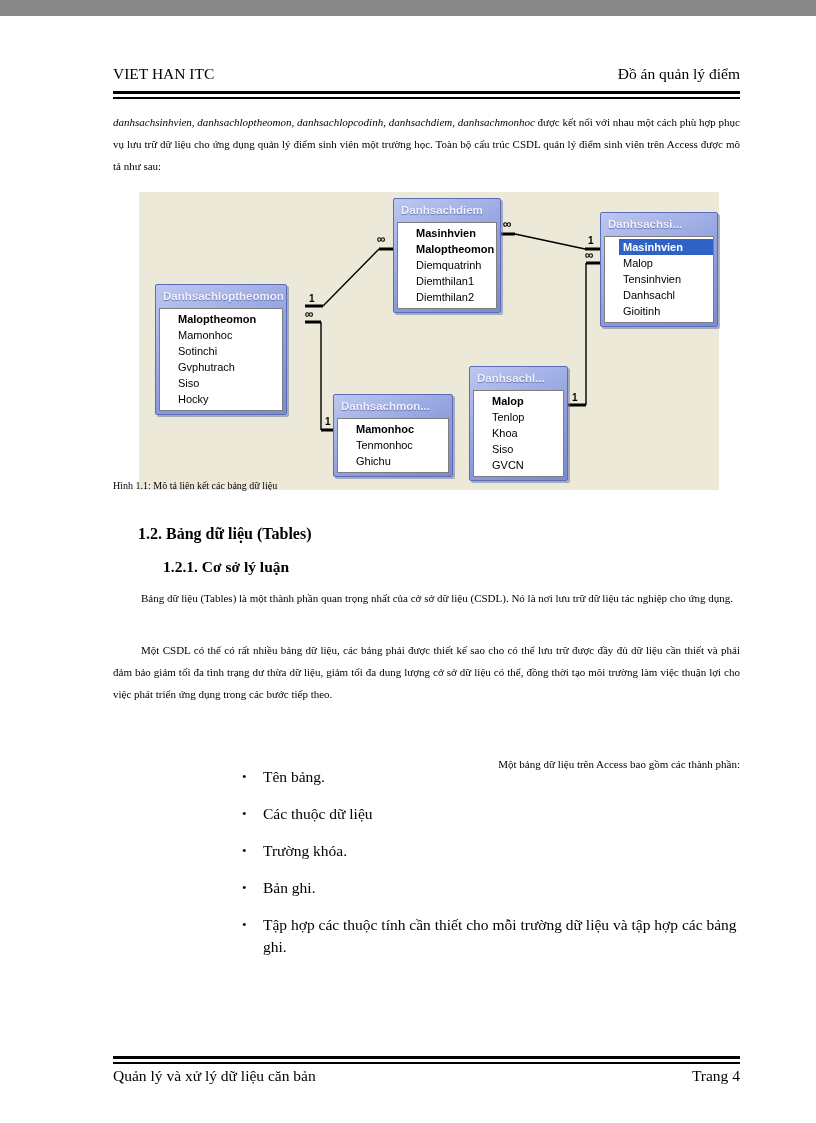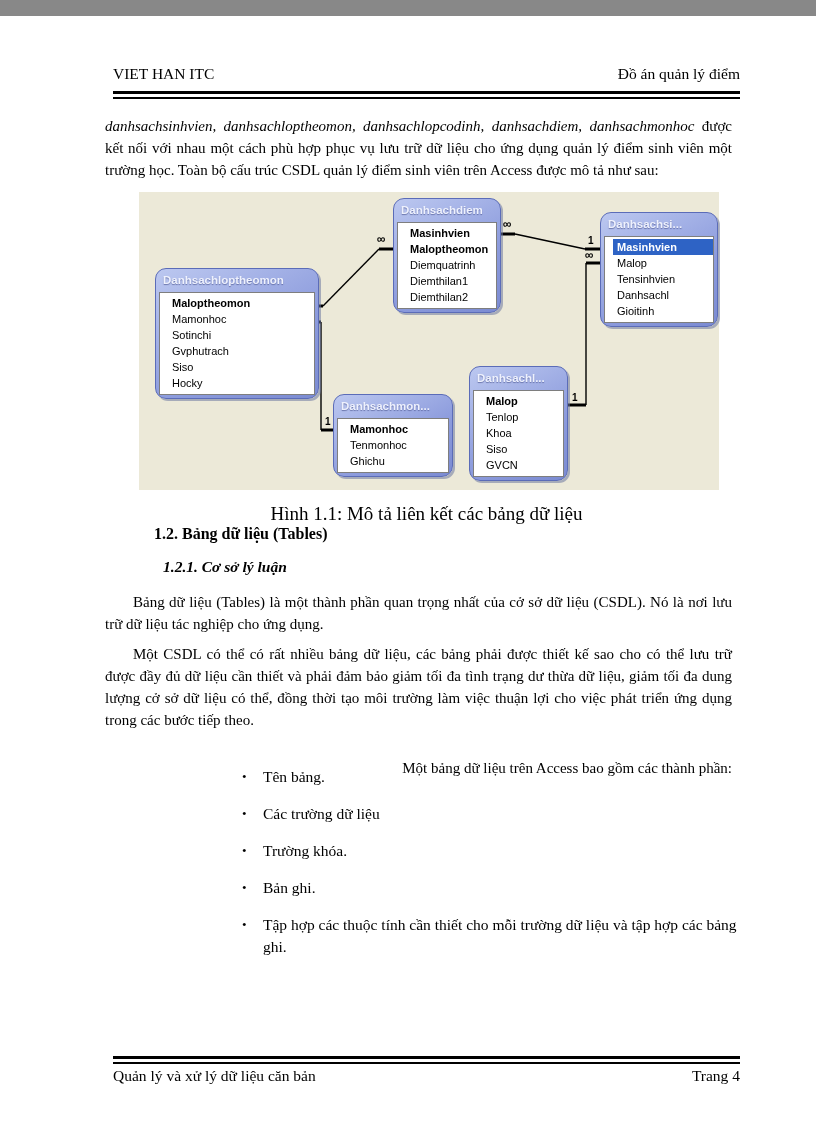--- a/index.html
+++ b/index.html
@@ -12,51 +12,51 @@
   .hdr-row{position:absolute;top:48px;left:113px;right:76px;display:flex;
     justify-content:space-between;font-size:15.5px;line-height:19px;}
   .rule-double{position:absolute;left:113px;right:76px;height:3px;
     border-top:3px solid #000;border-bottom:2px solid #000;}
   .rule-hdr{top:75px;}
   .rule-ftr{top:1040px;}
   .ftr-row{position:absolute;top:1050px;left:113px;right:76px;display:flex;
     justify-content:space-between;font-size:15.5px;line-height:20px;gap:16px;}
   .page-bottom-edge{position:absolute;left:0;right:0;top:1117px;height:1px;background:#c9c9c9;}
   
-  .para{position:absolute;left:105px;width:627px;font-size:15px;line-height:22px;
+  .para{position:absolute;left:113px;width:627px;font-size:11px;line-height:22px;
     text-align:justify;}
   .intro{top:84px;}
   .indent{text-indent:28px;}
-  .caption{position:absolute;top:487px;left:113px;width:627px;text-align:center;
-    font-size:19px;line-height:22px;}
-  .h12{position:absolute;top:507px;left:154px;font-size:16px;font-weight:bold;line-height:22px;}
-  .h121{position:absolute;top:540px;left:163px;font-size:15.5px;font-weight:bold;line-height:22px;font-style:italic;}
+  .caption{position:absolute;top:459px;left:113px;width:627px;text-align:left;
+    font-size:10px;line-height:22px;}
+  .h12{position:absolute;top:507px;left:138px;font-size:16px;font-weight:bold;line-height:22px;}
+  .h121{position:absolute;top:540px;left:163px;font-size:15.5px;font-weight:bold;line-height:22px;}
   .p1{top:560px;}
   .p2{top:612px;}
   .p3{top:726px;text-align:right;}
   .bullets{position:absolute;top:750px;left:242px;width:498px;font-size:15.5px;line-height:22px;}
   .bullet-li{display:flex;margin-bottom:15px;}
   .bullet-dot{width:21px;flex:0 0 21px;font-size:13px;}
   
   .diagram{position:absolute;top:176px;left:139px;width:580px;height:298px;
     background:#ece9d8;
     font-family:"Liberation Sans","DejaVu Sans",sans-serif;}
   .rel-svg{position:absolute;top:0;left:0;}
-  .tbl{position:absolute;box-sizing:border-box;border-radius:11px;
+  .tbl{position:absolute;box-sizing:border-box;border-radius:2px;
     background:linear-gradient(150deg,#bcc8f0 0%,#8d9cdd 60%,#7b8bd2 100%);
     border:1px solid #5b6cb8;box-shadow:2px 2px 0 rgba(110,120,160,.55);
     padding:0 3px 3px 3px;}
   .tbl-h{height:23px;line-height:23px;font-size:11.5px;font-weight:bold;color:#eef1fd;
     padding-left:4px;white-space:nowrap;overflow:hidden;
     text-shadow:0 1px 1px rgba(60,70,130,.6);}
-  .tbl-b{background:#fff;border:1px solid #7e7e7e;padding:2px 0 3px 8px;}
+  .tbl-b{background:#fff;border:1px solid #7e7e7e;padding:2px 0 3px 14px;}
   .frow{font-size:11px;line-height:16px;padding:0 4px;white-space:nowrap;overflow:hidden;color:#000;}
   .pk{font-weight:bold;}
   .sel{background:#2e63c5;color:#fff;font-weight:bold;}
-  .t-loptheomon{left:16px;top:76px;width:164px;}
+  .t-loptheomon{left:16px;top:92px;width:132px;}
   .t-diem{left:254px;top:6px;width:108px;}
   .t-sinhvien{left:461px;top:20px;width:118px;}
   .t-monhoc{left:194px;top:202px;width:120px;}
   .t-lopcodinh{left:330px;top:174px;width:99px;}
   .lbl{position:absolute;font-weight:bold;font-size:10px;line-height:11px;color:#000;}
   .lbl-inf{font-size:12px;line-height:11px;}
   .lA1{left:170px;top:101px;}
   .lAm{left:238px;top:42px;}
   .lBm{left:166px;top:117px;}
   .lB1{left:186px;top:224px;}
@@ -171,21 +171,21 @@
   <p class="para p2 indent">Một CSDL có thể có rất nhiều bảng dữ liệu, các bảng phải được thiết kế sao cho có thể lưu trữ được đầy đủ dữ liệu cần thiết và phải đảm bảo giảm tối đa tình trạng dư thừa dữ liệu, giảm tối đa dung lượng cở sở dữ liệu có thể, đồng thời tạo môi trường làm việc thuận lợi cho việc phát triển ứng dụng trong các bước tiếp theo.</p>
   <p class="para p3 indent">Một bảng dữ liệu trên Access bao gồm các thành phần:</p>
 
   <div class="bullets">
     <div class="bullet-li">
       <span class="bullet-dot">•</span>
       <span>Tên bảng.</span>
     </div>
     <div class="bullet-li">
       <span class="bullet-dot">•</span>
-      <span>Các trường dữ liệu</span>
+      <span>Các thuộc dữ liệu</span>
     </div>
     <div class="bullet-li">
       <span class="bullet-dot">•</span>
       <span>Trường khóa.</span>
     </div>
     <div class="bullet-li">
       <span class="bullet-dot">•</span>
       <span>Bản ghi.</span>
     </div>
     <div class="bullet-li">

